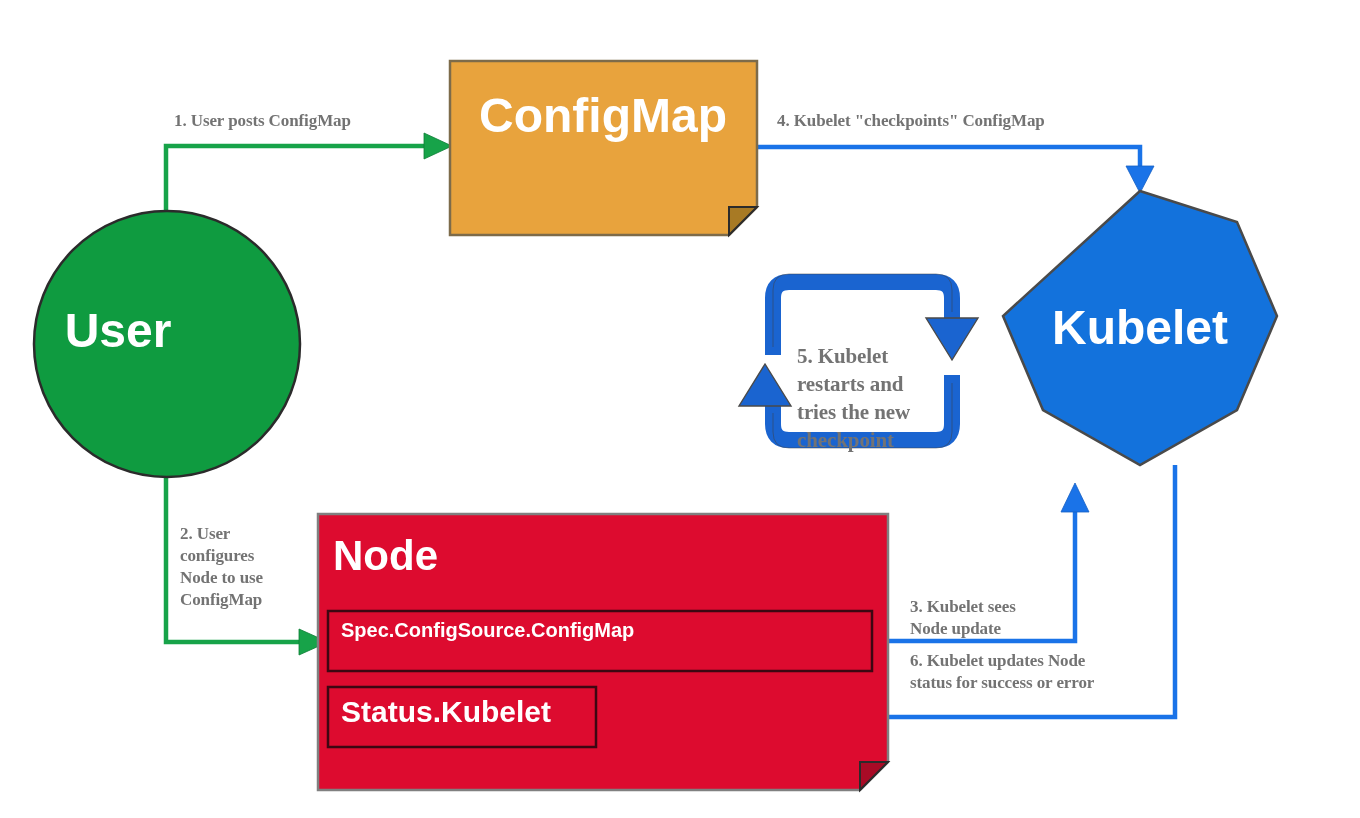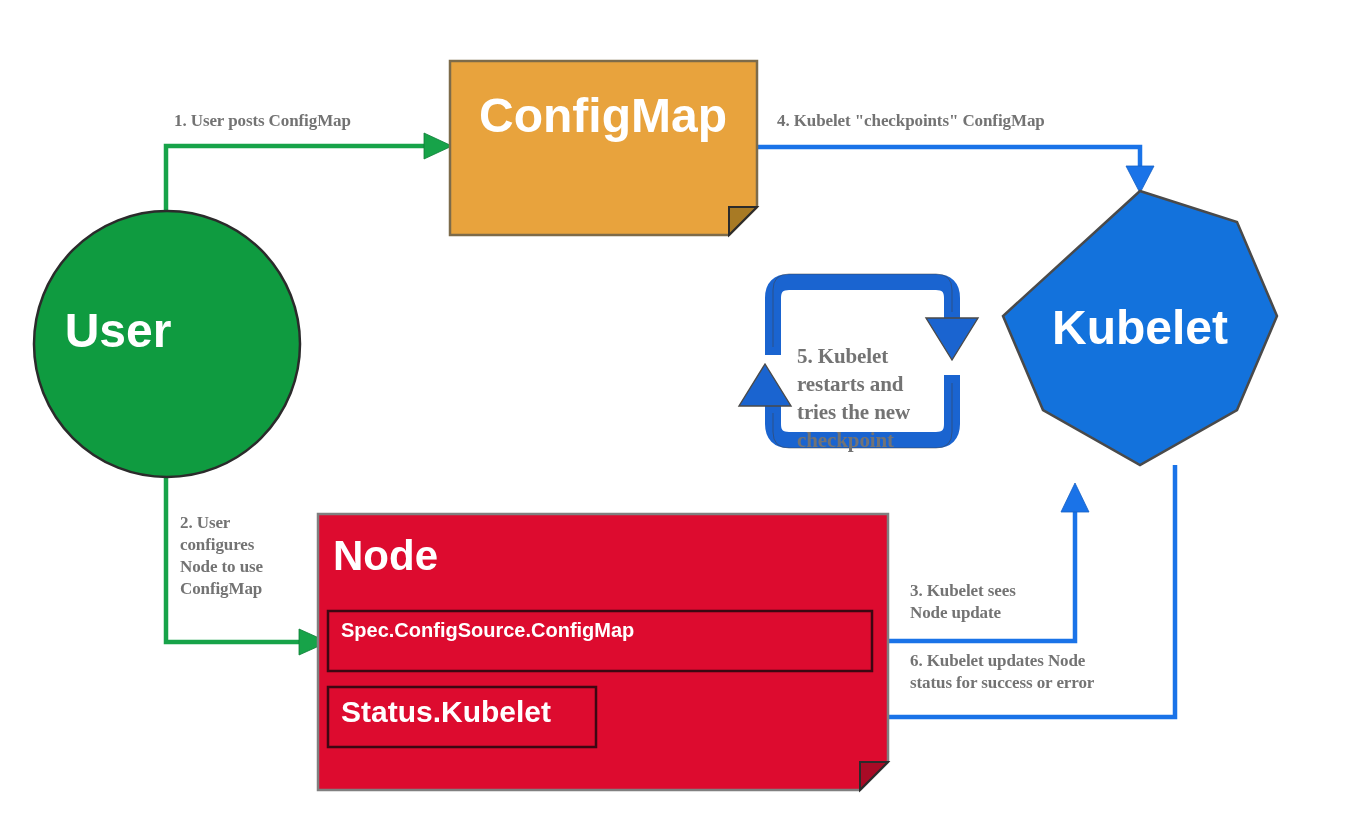--- a/index.html
+++ b/index.html
@@ -72,22 +72,22 @@
     left: 341px;
     top: 619px;
     font-size: 20px;
   }
   #status-label {
     left: 341px;
     top: 695px;
     font-size: 30px;
   }
   #step1-label { left: 174px; top: 110px; }
-  #step2-label { left: 180px; top: 512px; }
-  #step3-label { left: 910px; top: 580px; }
+  #step2-label { left: 180px; top: 523px; }
+  #step3-label { left: 910px; top: 596px; }
   #step4-label { left: 777px; top: 110px; }
   #step5-label {
     left: 797px;
     top: 310px;
     font-size: 21px;
     line-height: 1.34;
     margin-top: 32px;
   }
   #step6-label { left: 910px; top: 650px; }
 </style>

